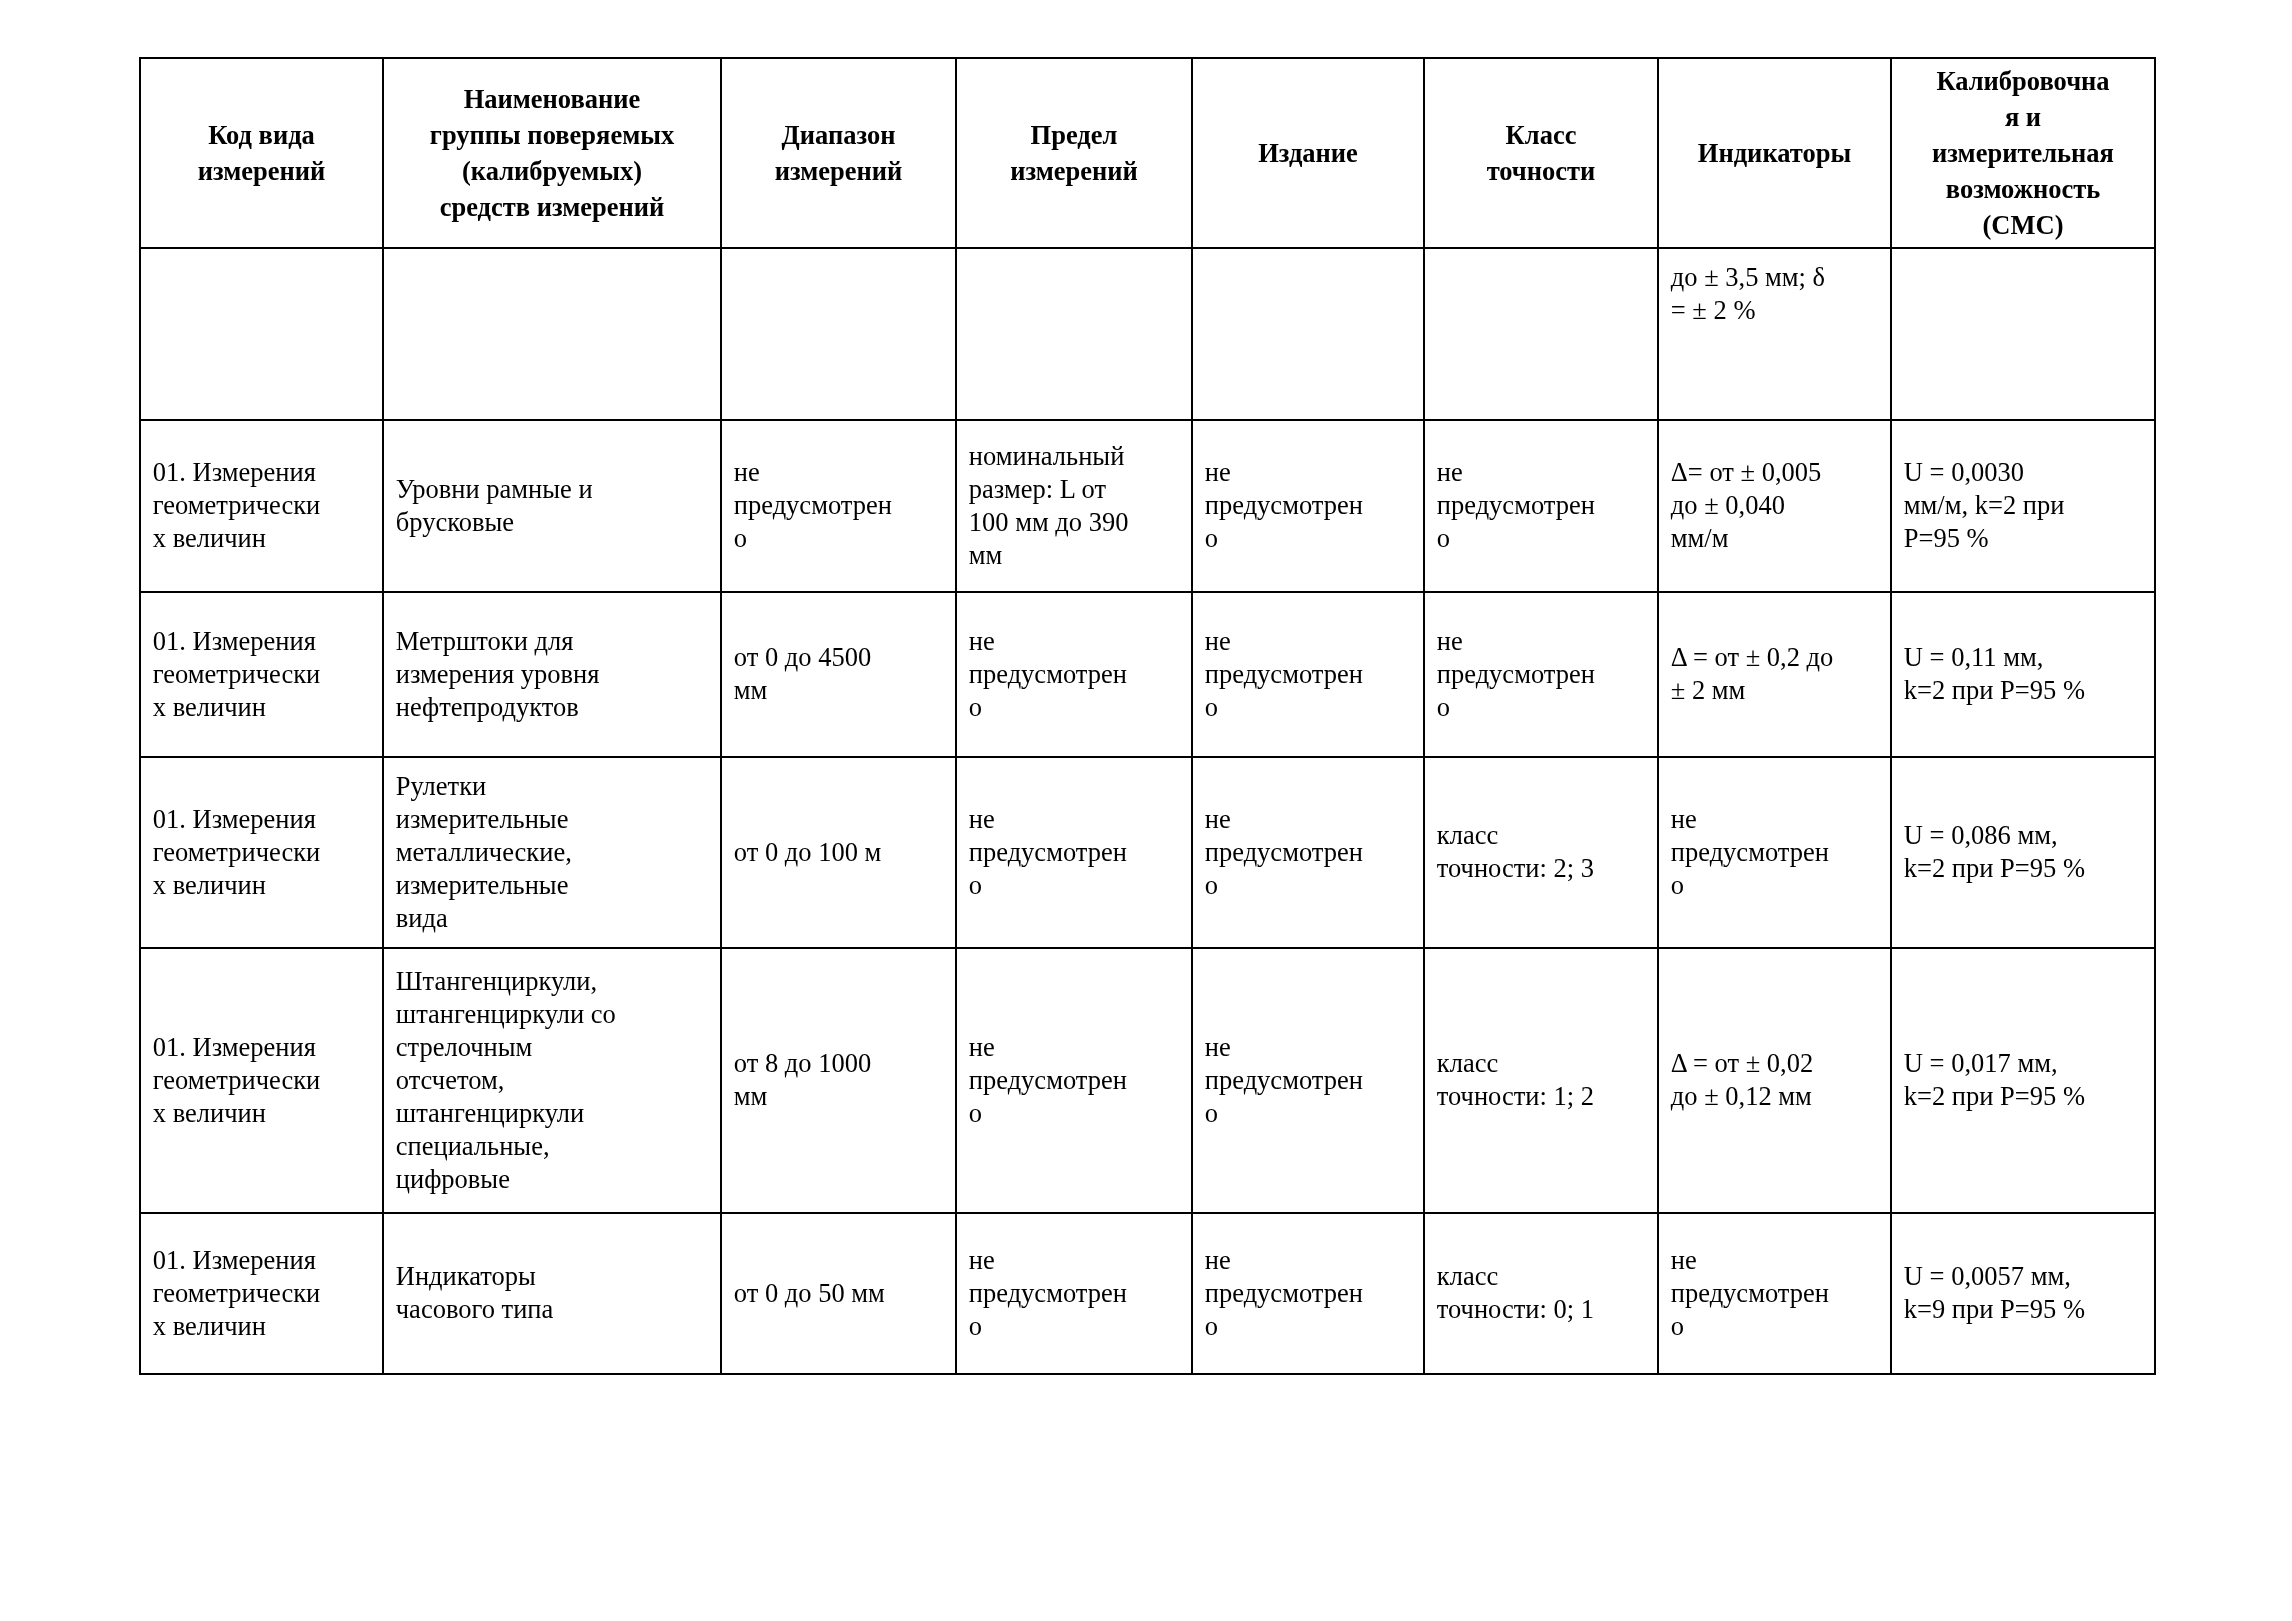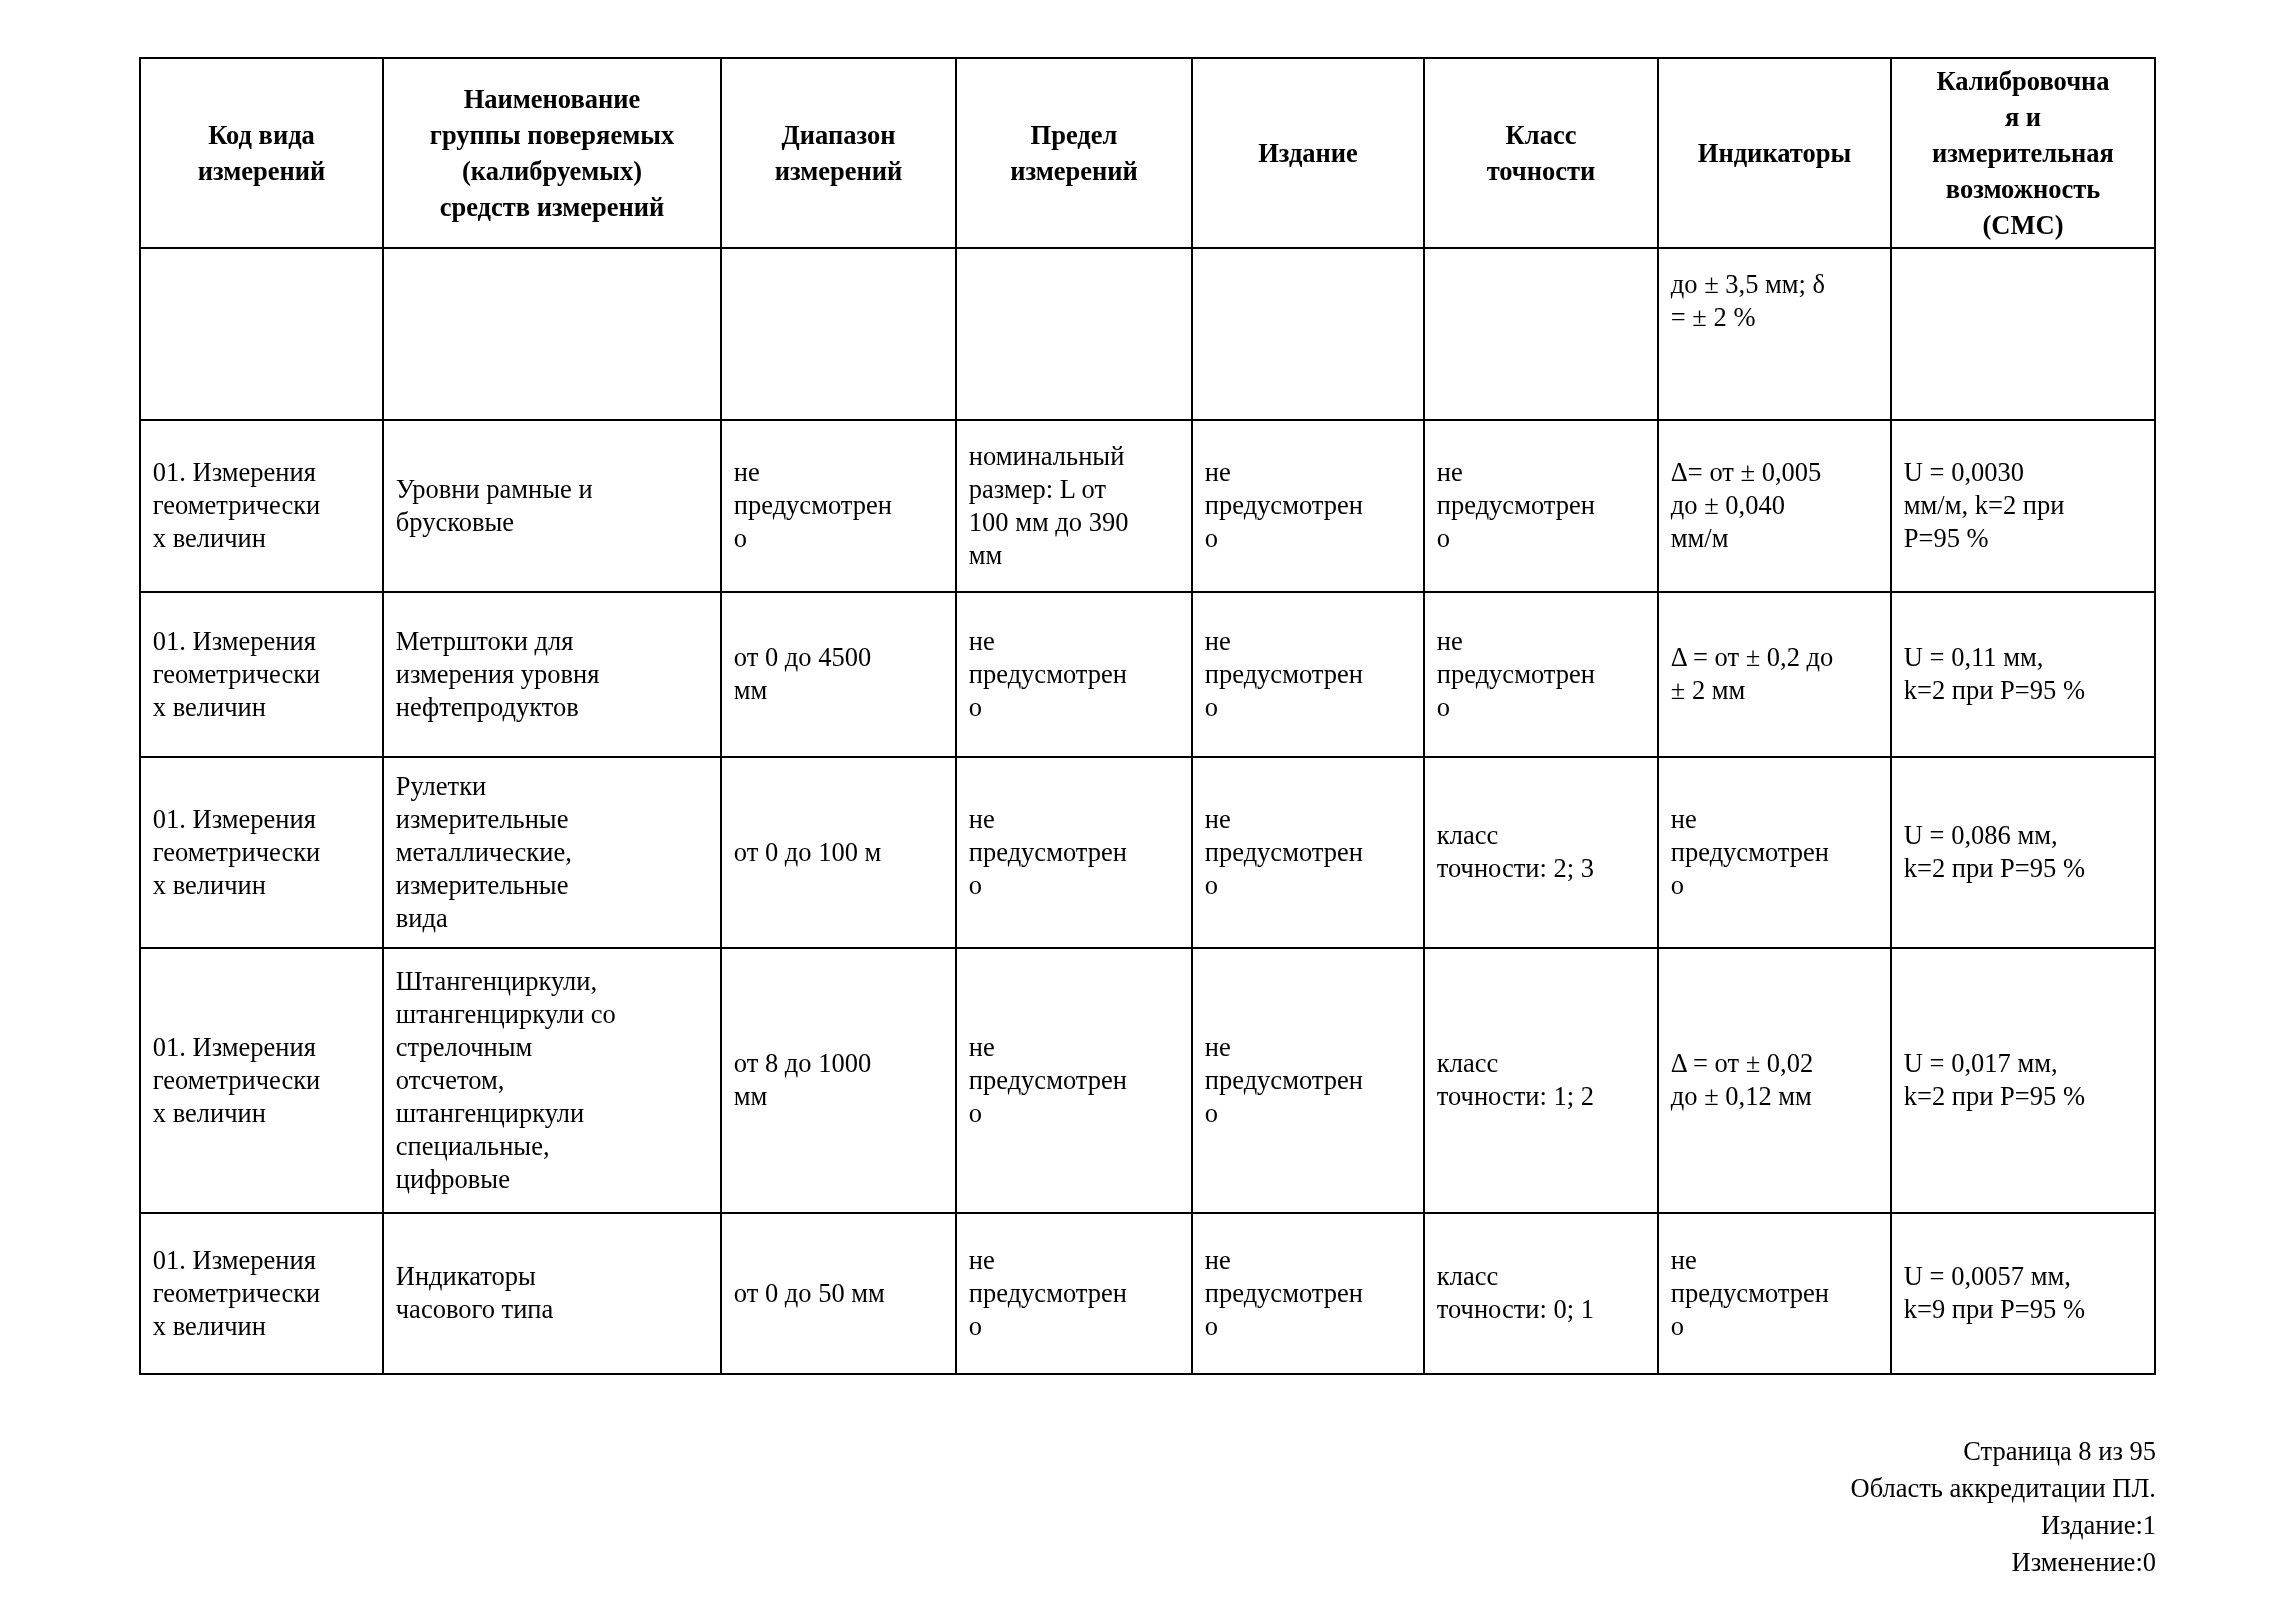--- a/index.html
+++ b/index.html
@@ -47,21 +47,21 @@
   }
   thead tr { height: 188px; }
   tbody tr:nth-child(1) { height: 172px; }
   tbody tr:nth-child(2) { height: 172px; }
   tbody tr:nth-child(3) { height: 165px; }
   tbody tr:nth-child(4) { height: 191px; }
   tbody tr:nth-child(5) { height: 265px; }
   tbody tr:nth-child(6) { height: 161px; }
   tbody tr.cont-row td {
     vertical-align: top;
-    padding-top: 19px;
+    padding-top: 12px;
     margin-top: 10px;
   }
   .footer {
     position: absolute;
     top: 1433px;
     right: 137px;
     text-align: right;
     font-size: 26.5px;
     line-height: 37px;
   }
@@ -233,21 +233,15 @@
 точности: 0; 1</td>
           <td>не
 предусмотрен
 о</td>
           <td>U = 0,0057 мм,
 k=9 при Р=95 %</td>
         </tr>
       </tbody>
   </table>
 
-  <div class="footer">
-    <div>Страница 8 из 95</div>
-    <div>Область аккредитации ПЛ.</div>
-    <div>Издание:1</div>
-    <div>Изменение:0</div>
-  </div>
 
 </div>
 
 
 </body></html>

